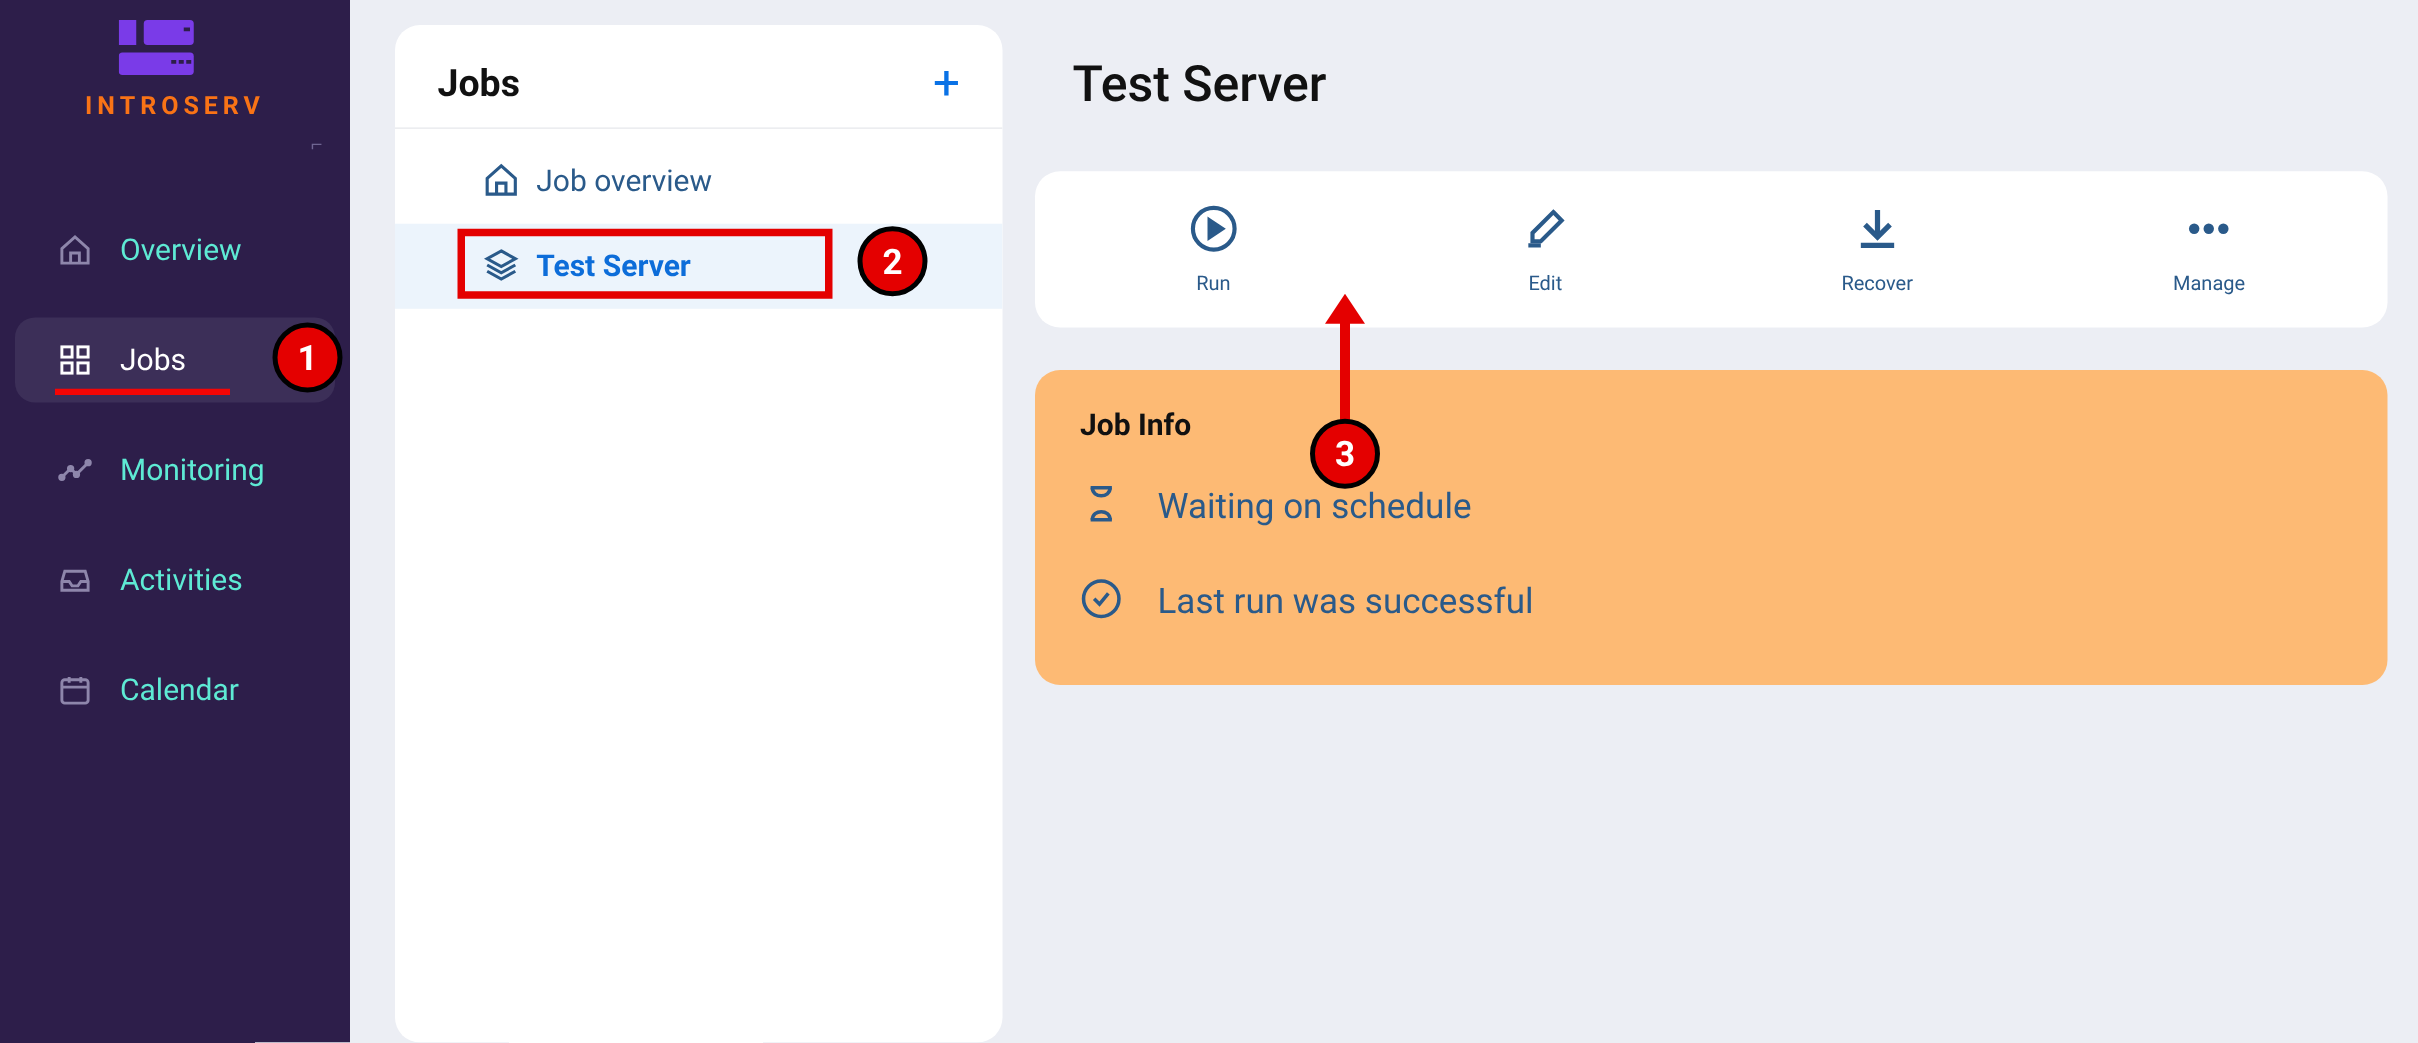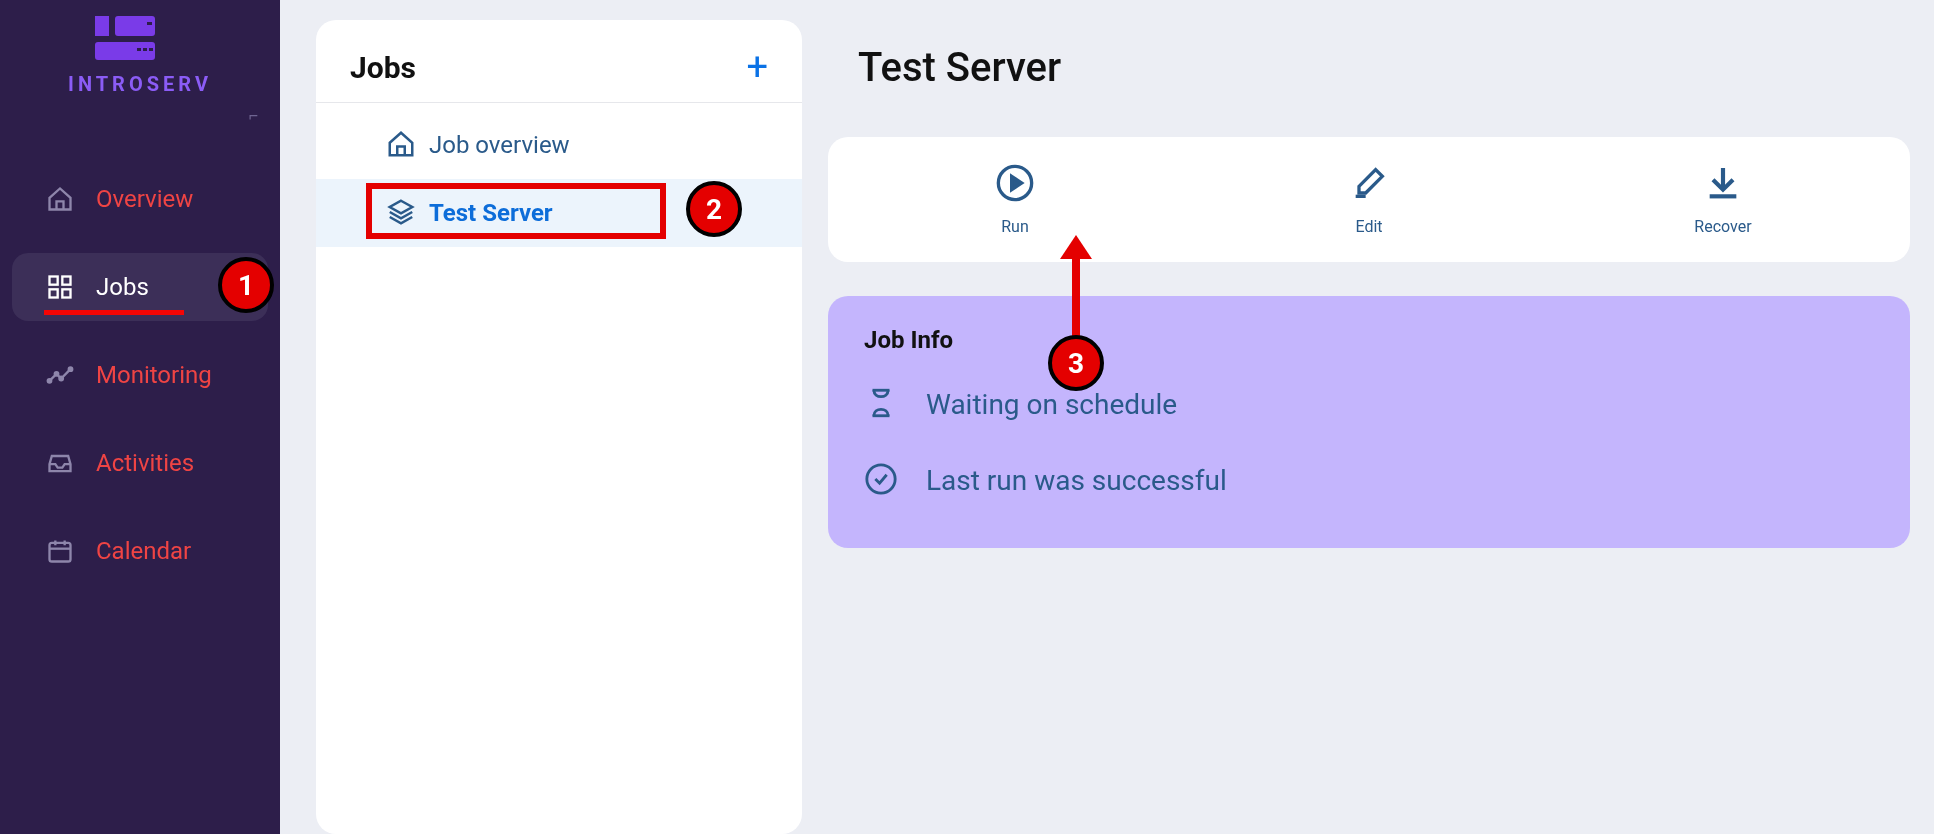--- a/index.html
+++ b/index.html
@@ -25,39 +25,39 @@
     flex-direction: column;
     align-items: center;
     margin-bottom: 60px;
   }
   .logo-glyph {
     width: 90px;
     height: 48px;
     margin-bottom: 10px;
   }
   .logo-text {
-    color: #8b5cf6;
+    color: #f97316;
     letter-spacing: 4px;
     font-size: 20px;
     font-weight: 700;
   }
   .sidebar-collapse {
     color: #6f6592;
     font-size: 16px;
     text-align: right;
     padding-right: 22px;
     margin-top: -50px;
     margin-bottom: 30px;
     cursor: pointer;
   }
   .nav-item {
     display: flex;
     align-items: center;
     padding: 18px 32px;
-    color: #ef4444;
+    color: #5eead4;
     font-size: 24px;
     cursor: pointer;
     border-radius: 16px;
     margin: 10px 12px;
     position: relative;
   }
   .nav-item.active {
     background: #3c2f58;
     color: #fff;
   }
@@ -171,21 +171,21 @@
     flex-direction: column;
     align-items: center;
     gap: 14px;
     color: #2a5a8a;
     font-size: 16px;
     cursor: pointer;
     width: 150px;
   }
   .action-btn .act-icon { width:40px; height:40px; }
   .info-card {
-    background: #c4b5fd;
+    background: #fdba74;
     border-radius: 20px;
     padding: 30px 36px 10px 36px;
   }
   .info-title {
     font-size: 24px;
     font-weight: 700;
     color: #111;
     margin-bottom: 32px;
   }
   .info-row {
@@ -366,20 +366,30 @@
       <div class="action-btn">
         <span class="act-icon">
           <svg viewBox="0 0 24 24" width="40" height="40" fill="none" stroke="#2a5a8a" stroke-width="2.5">
               <path d="M12 3 V15"></path>
               <path d="M6 10 L12 16 L18 10"></path>
               <path d="M4 20 H20"></path>
             </svg>
         </span>
         <span>Recover</span>
       </div>
+      <div class="action-btn">
+        <span class="act-icon">
+          <svg viewBox="0 0 24 24" width="40" height="40" fill="#2a5a8a">
+              <circle cx="5" cy="12" r="2.5"></circle>
+              <circle cx="12" cy="12" r="2.5"></circle>
+              <circle cx="19" cy="12" r="2.5"></circle>
+            </svg>
+        </span>
+        <span>Manage</span>
+      </div>
 
       <span class="arrow-up" style="left:244px; top:120px; height:80px;"></span>
       <span class="anno-badge" style="left:220px; top:198px;">3</span>
     </div>
 
     <div class="info-card">
       <div class="info-title">Job Info</div>
 
       <div class="info-row">
         <span class="info-icon">

